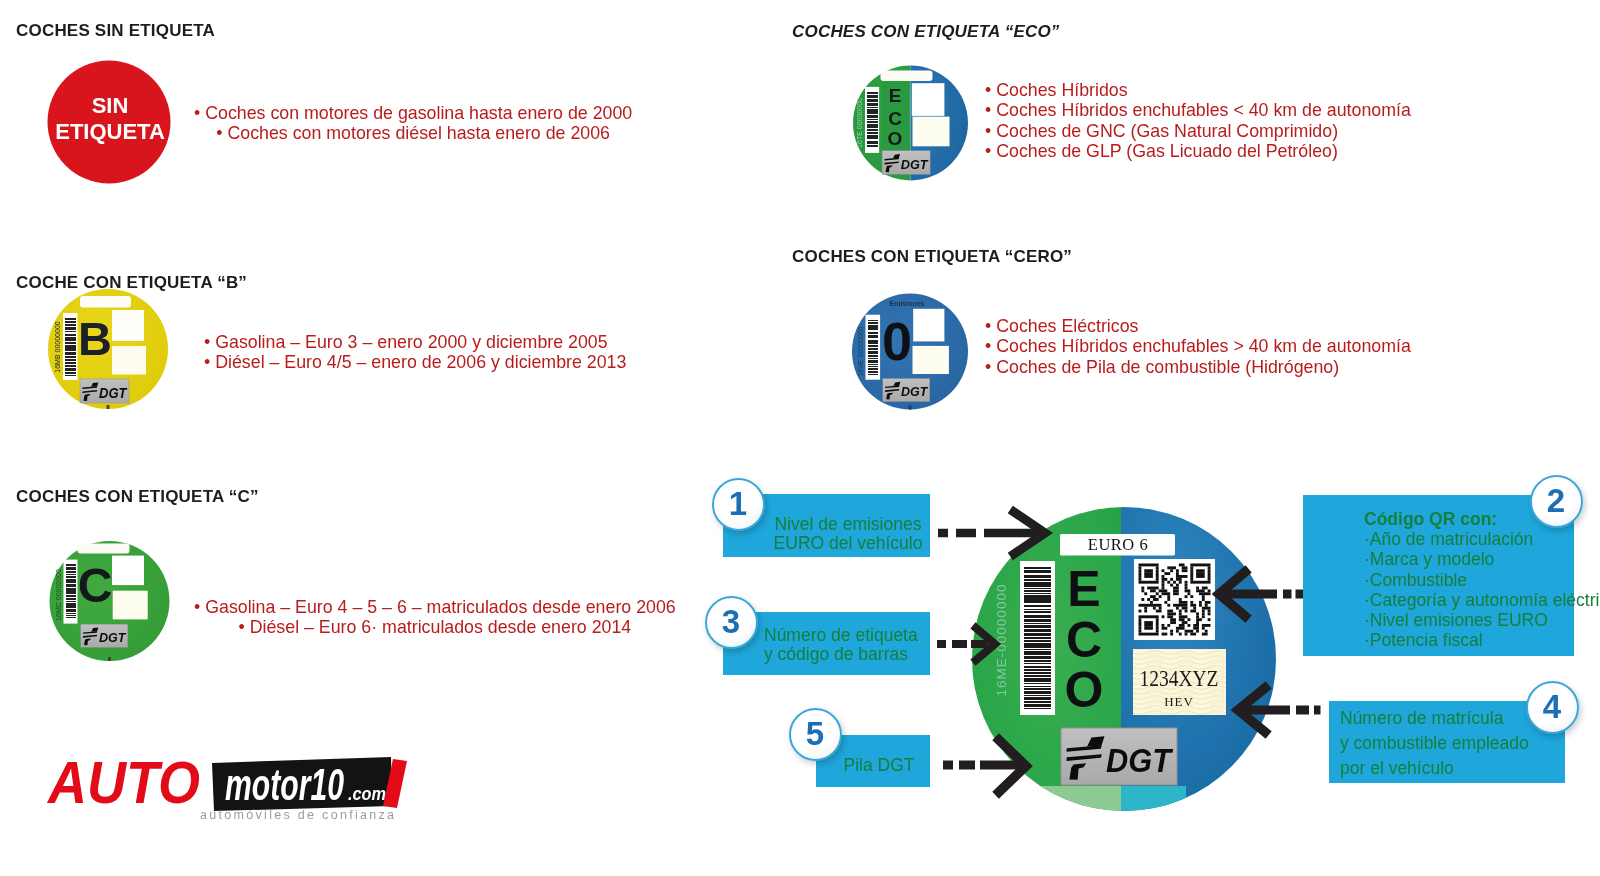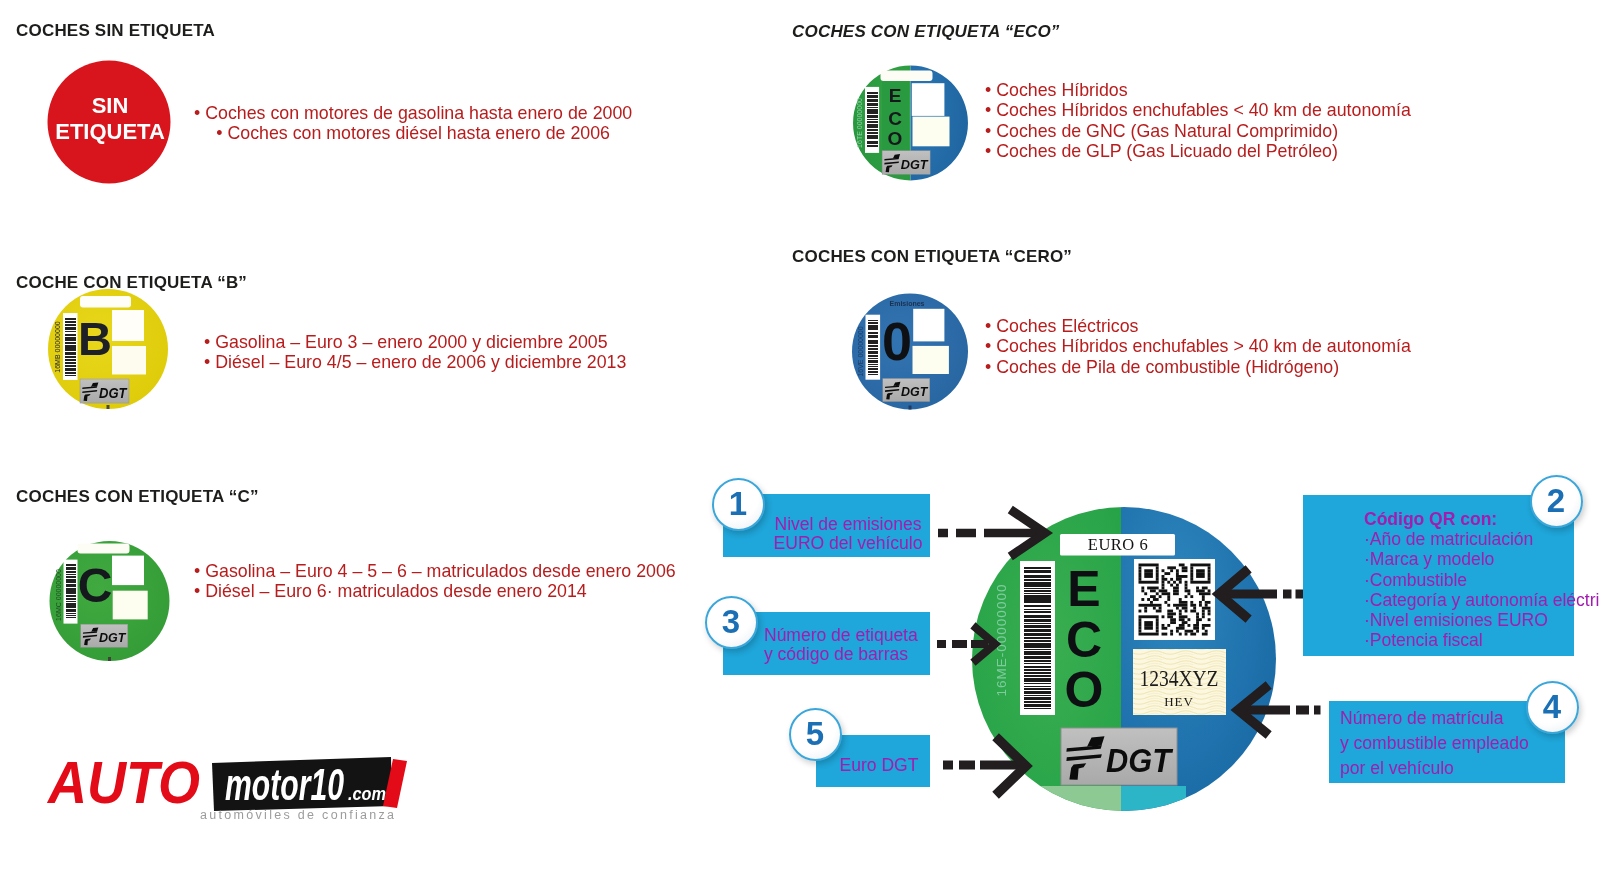--- a/index.html
+++ b/index.html
@@ -1,20 +1,20 @@
 <!DOCTYPE html>
 <html><head><meta charset="utf-8">
 <style>
 html,body{margin:0;padding:0}
 body{width:1600px;height:876px;position:relative;background:#ffffff;overflow:hidden;font-family:"Liberation Sans",sans-serif}
 .ov{position:absolute;left:0;top:0}
 .h{position:absolute;font-weight:bold;font-size:17px;line-height:21px;color:#1d1d1b;letter-spacing:0.2px;white-space:nowrap}
 .b{position:absolute;font-size:17.8px;line-height:20.3px;color:#b91c1c;white-space:nowrap}
 .cb{position:absolute;background:#1fa6da}
-.ct{position:absolute;color:#a21caf;font-size:17.5px;line-height:19px;white-space:nowrap}
+.ct{position:absolute;color:#15803d;font-size:17.5px;line-height:19px;white-space:nowrap}
 .nc{position:absolute;width:53px;height:53px;box-sizing:border-box;border-radius:50%;border:2px solid #3ba6da;
  background:radial-gradient(circle at 40% 32%,#ffffff 55%,#f2f5f8 78%,#dce2e9 100%);
  box-shadow:2px 3px 6px rgba(0,0,0,0.2);
  font-weight:bold;font-size:33px;line-height:48px;color:#1b6fb5;text-align:center}
 </style></head><body>
 <svg class="ov" width="1600" height="876" viewBox="0 0 1600 876">
 <defs>
 <radialGradient id="gYel" cx="0.42" cy="0.4" r="0.75">
  <stop offset="0" stop-color="#e8d71c"></stop>
         <stop offset="1" stop-color="#ddc906"></stop>
@@ -473,30 +473,30 @@
     <text x="348" y="800" font-family="Liberation Sans" font-weight="bold" font-style="italic" font-size="19" fill="#ffffff" textLength="38" lengthAdjust="spacingAndGlyphs">.com</text>
     <text x="200" y="819" font-family="Liberation Sans" font-size="12.5" fill="#9c9c9c" textLength="194" lengthAdjust="spacing">automóviles de confianza</text>
   </svg>
 <div class="h" style="left:16px;top:20px;">COCHES SIN ETIQUETA</div>
 <div class="h" style="left:16px;top:233px;margin-top:39px;">COCHE CON ETIQUETA “B”</div>
 <div class="h" style="left:16px;top:486px;text-align:center;">COCHES CON ETIQUETA “C”</div>
 <div class="h" style="left:792px;top:21px;font-style:italic;">COCHES CON ETIQUETA “ECO”</div>
 <div class="h" style="left:792px;top:246px;">COCHES CON ETIQUETA “CERO”</div>
 <div class="b" style="left:194px;top:103px;text-align:center;">• Coches con motores de gasolina hasta enero de 2000<br>• Coches con motores diésel hasta enero de 2006</div>
 <div class="b" style="left:204px;top:332px;">• Gasolina – Euro 3 – enero 2000 y diciembre 2005<br>• Diésel – Euro 4/5 – enero de 2006 y diciembre 2013</div>
-<div class="b" style="left:194px;top:561px;">• Gasolina – Euro 4 – 5 – 6 – matriculados desde enero 2006<br>• Diésel – Euro 6· matriculados desde enero 2014</div>
+<div class="b" style="left:194px;top:597px;text-align:center;">• Gasolina – Euro 4 – 5 – 6 – matriculados desde enero 2006<br>• Diésel – Euro 6· matriculados desde enero 2014</div>
 <div class="b" style="left:985px;top:80px;">• Coches Híbridos<br>• Coches Híbridos enchufables &lt; 40 km de autonomía<br>• Coches de GNC (Gas Natural Comprimido)<br>• Coches de GLP (Gas Licuado del Petróleo)</div>
 <div class="b" style="left:985px;top:316px;">• Coches Eléctricos<br>• Coches Híbridos enchufables &gt; 40 km de autonomía<br>• Coches de Pila de combustible (Hidrógeno)</div>
 <div class="cb" style="left:723px;top:494px;width:207px;height:63px"></div>
 <div class="cb" style="left:723px;top:612px;width:207px;height:63px"></div>
 <div class="cb" style="left:816px;top:735px;width:114px;height:52px"></div>
 <div class="cb" style="left:1303px;top:495px;width:271px;height:161px"></div>
 <div class="cb" style="left:1329px;top:701px;width:236px;height:82px"></div>
 <div class="ct" style="left:764px;top:515px;width:168px;text-align:center">Nivel de emisiones<br>EURO del vehículo</div>
 <div class="ct" style="left:764px;top:626px;width:168px;">Número de etiqueta<br>y código de barras</div>
-<div class="ct" style="left:822px;top:756px;width:114px;text-align:center">Euro DGT</div>
+<div class="ct" style="left:822px;top:756px;width:114px;text-align:center">Pila DGT</div>
 <div class="ct" style="left:1364px;top:509px;line-height:20.2px"><b>Código QR con:</b><br>·Año de matriculación<br>·Marca y modelo<br>·Combustible<br>·Categoría y autonomía eléctrica<br>·Nivel emisiones EURO<br>·Potencia fiscal</div>
 <div class="ct" style="left:1340px;top:706px;line-height:25px">Número de matrícula<br>y combustible empleado<br>por el vehículo</div>
 <div class="nc" style="left:711.5px;top:477.5px">1</div>
 <div class="nc" style="left:704.5px;top:595.5px">3</div>
 <div class="nc" style="left:788.5px;top:707.5px">5</div>
 <div class="nc" style="left:1529.5px;top:474.5px">2</div>
 <div class="nc" style="left:1525.5px;top:680.5px">4</div>
 
 </body></html>

